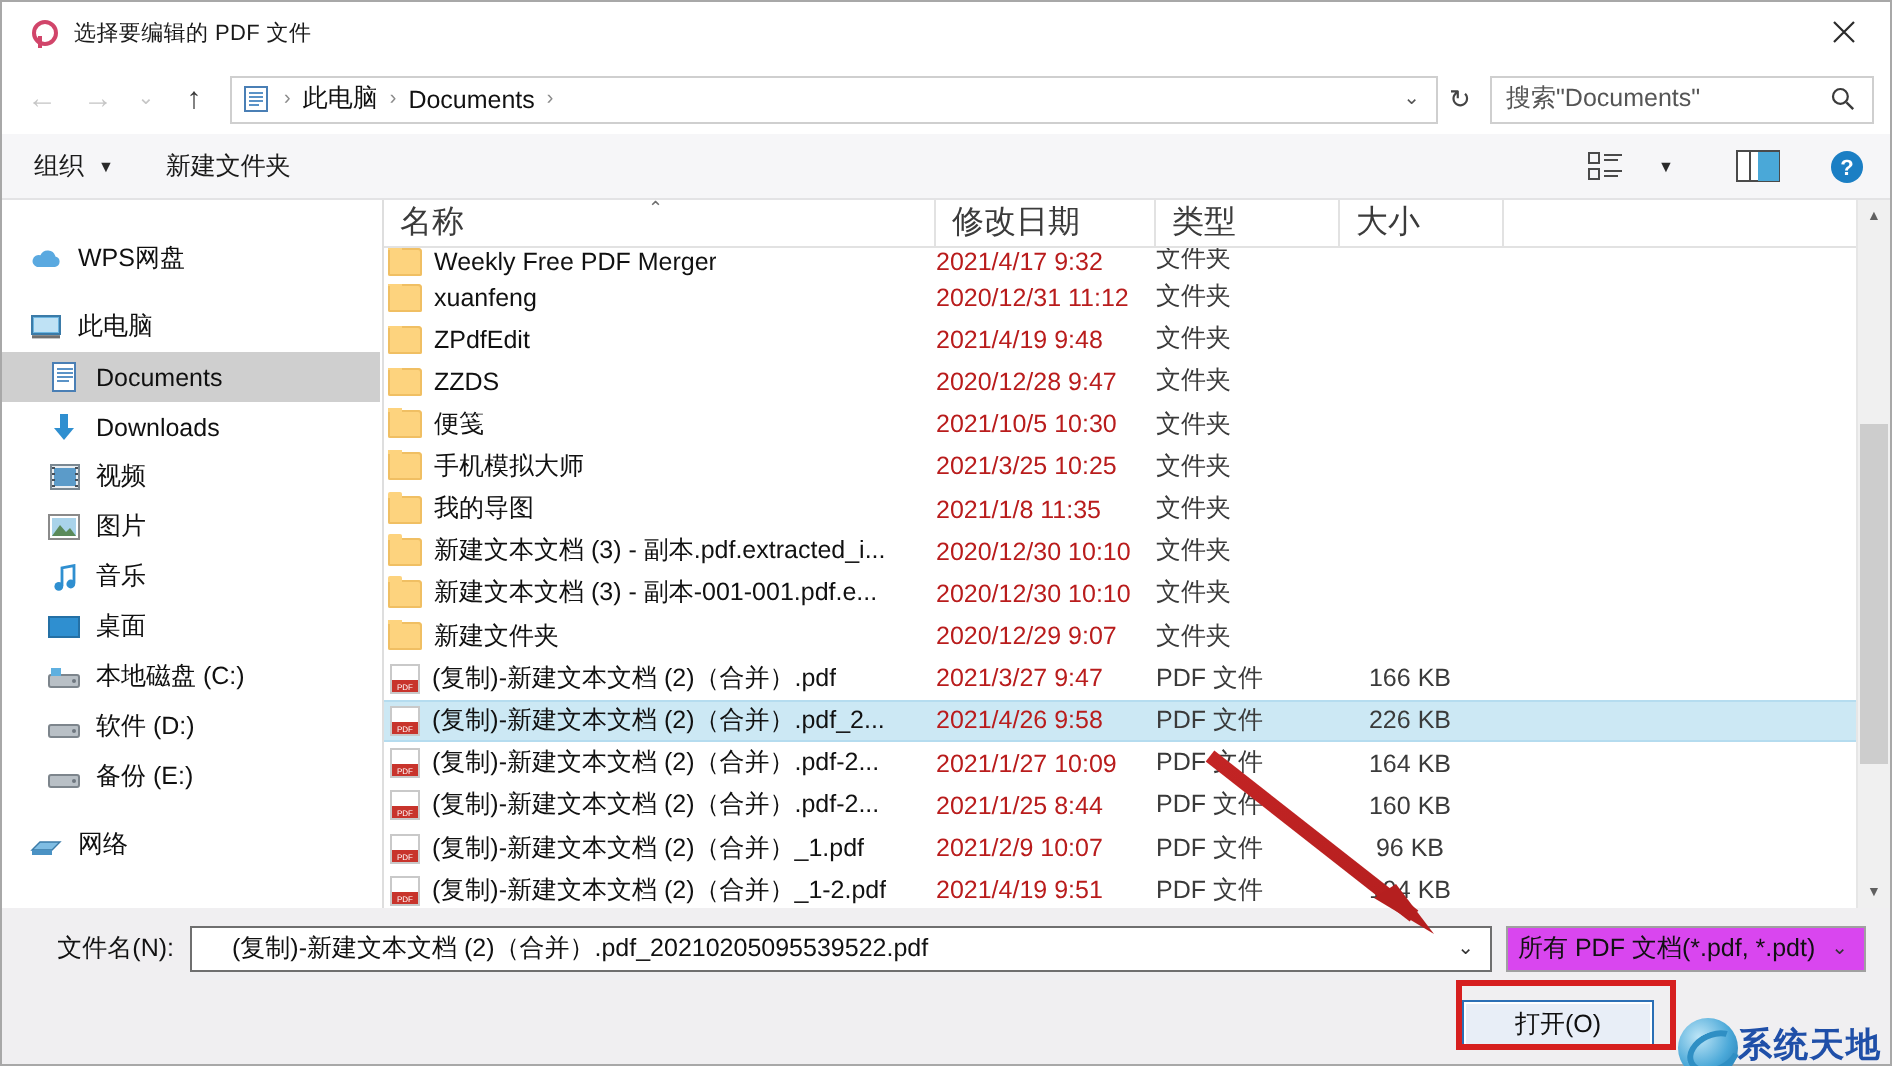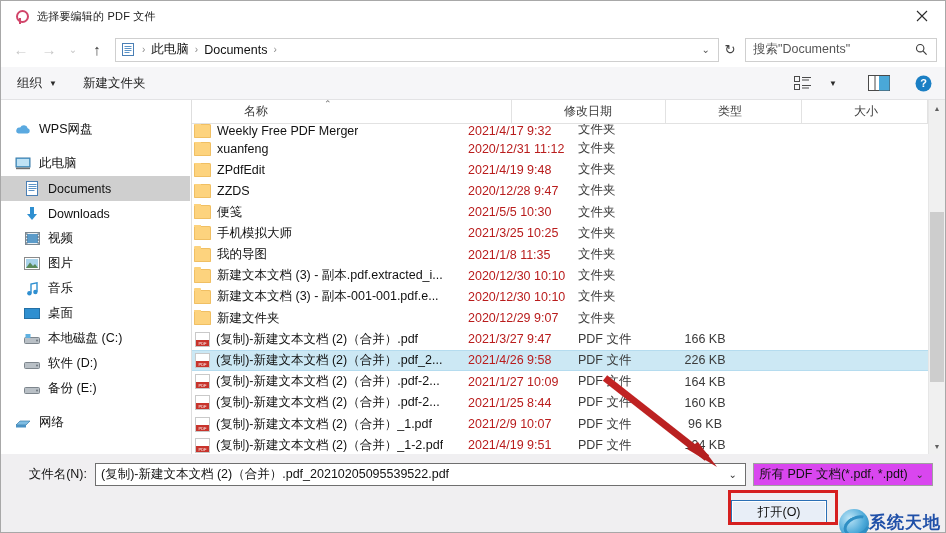--- a/index.html
+++ b/index.html
@@ -227,29 +227,28 @@
   .colhead {
     height: 23px;
     display: flex;
     align-items: center;
     flex: none;
     border-bottom: 1px solid #e2e2e2;
     background: #ffffff;
     position: relative;
   }
   .col {
-    font-size: 12px;
+    font-size: 16px;
     color: #3b3b3b;
     box-sizing: border-box;
     padding-left: 8px;
     white-space: nowrap;
     overflow: hidden;
     height: 23px;
     line-height: 23px;
-    margin-left: 44px;
   }
   .col.c-name { width: 276px; flex: none; border-right: 1px solid #e2e2e2;}
   .col.c-date { width: 110px; flex: none; border-right: 1px solid #e2e2e2;}
   .col.c-type { width: 92px;  flex: none; border-right: 1px solid #e2e2e2;}
   .col.c-size { width: 82px;  flex: none; border-right: 1px solid #e2e2e2;}
 
   .sortmark {
     position: absolute;
     left: 132px; top: -1px;
     font-size: 9px;
@@ -364,21 +363,21 @@
     height: 23px;
     border: 1px solid #6f6f6f;
     background: #fff;
     display: flex; align-items: center;
     box-sizing: border-box;
     min-width: 0;
   }
   .fn-value {
     flex: 1 1 auto;
     font-size: 12.5px; color: #111;
-    padding-left: 5px;
+    padding-left: 20px;
     white-space: nowrap; overflow: hidden;
   }
   .fn-chev { padding: 0 8px; font-size: 10px; color: #333; }
   .filter-combo {
     width: 180px; height: 23px;
     margin-left: 7px;
     flex: none;
     border: 1px solid #a0a0a0;
     background: #d946ef;
     display: flex; align-items: center;
@@ -710,21 +709,21 @@
             </div>
             <div class="cell c-date">2020/12/28 9:47</div>
             <div class="cell c-type">文件夹</div>
             <div class="cell c-size"></div>
           </div>
           <div class="row">
             <div class="cell c-name">
               <span class="ico-folder"></span>
               <span class="fname">便笺</span>
             </div>
-            <div class="cell c-date">2021/5/5 10:30</div>
+            <div class="cell c-date">2021/10/5 10:30</div>
             <div class="cell c-type">文件夹</div>
             <div class="cell c-size"></div>
           </div>
           <div class="row">
             <div class="cell c-name">
               <span class="ico-folder"></span>
               <span class="fname">手机模拟大师</span>
             </div>
             <div class="cell c-date">2021/3/25 10:25</div>
             <div class="cell c-type">文件夹</div>

